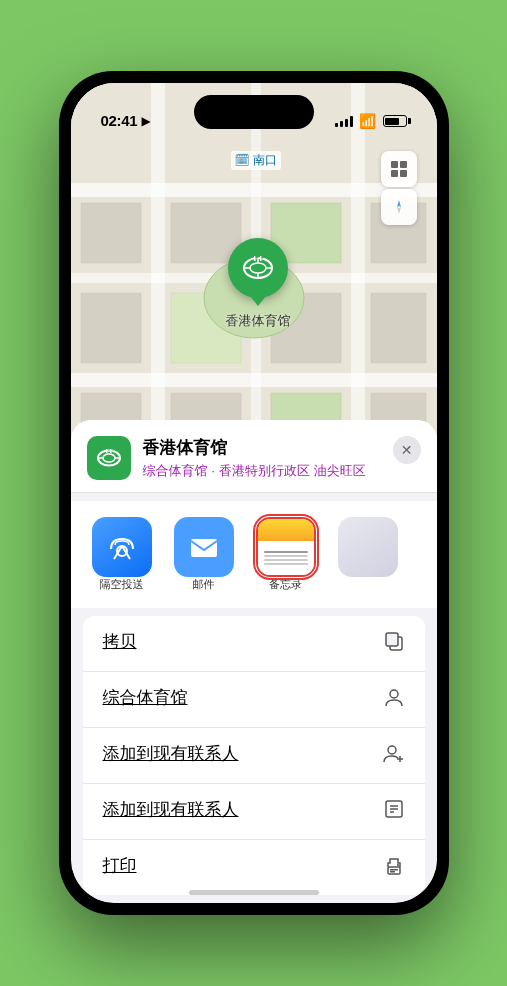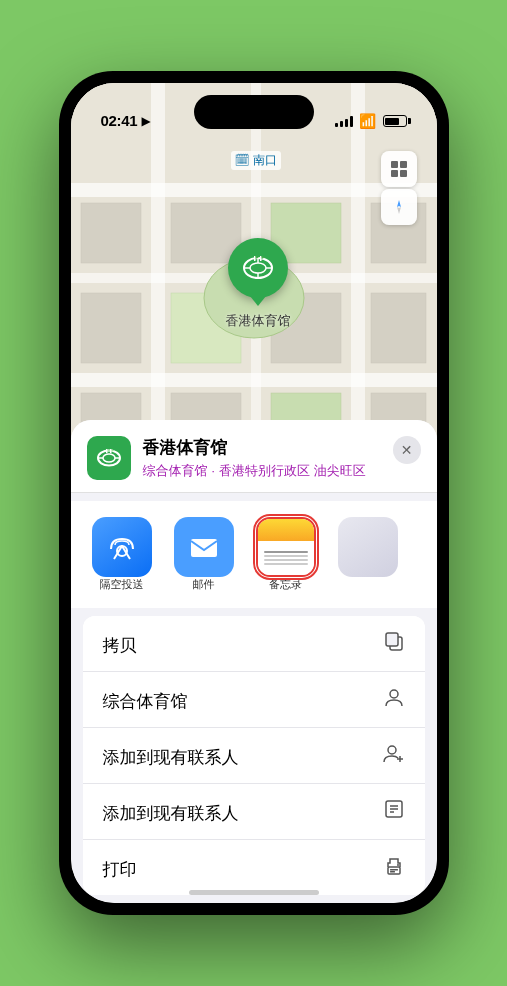--- a/index.html
+++ b/index.html
@@ -348,25 +348,26 @@
     
     .action-list {
       background: #fff;
       margin-top: 8px;
       border-radius: 12px;
       overflow: hidden;
     }
 
     .action-item {
       display: flex;
-      align-items: flex-end;
+      align-items: flex-start;
       justify-content: space-between;
       padding: 14px 20px;
       border-bottom: 0.5px solid #e5e5ea;
       background: #fff;
+      text-decoration: underline;
     }
 
     .action-item:last-child {
       border-bottom: none;
       gap: 29px;
     }
 
     .action-label {
       font-size: 17px;
       color: #000;

